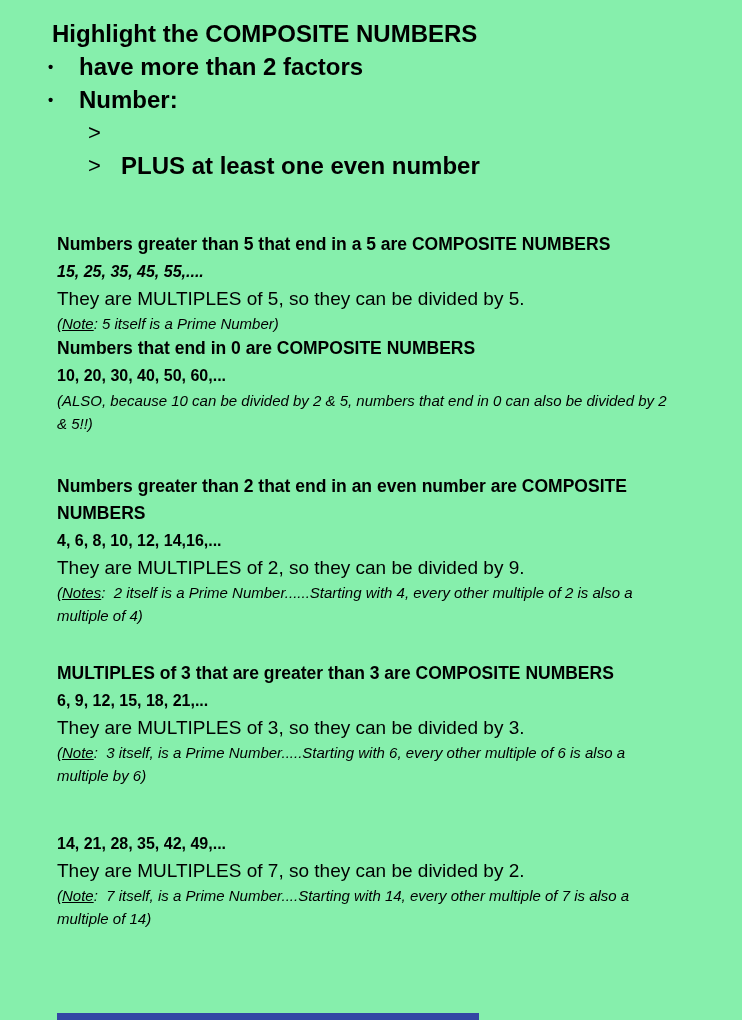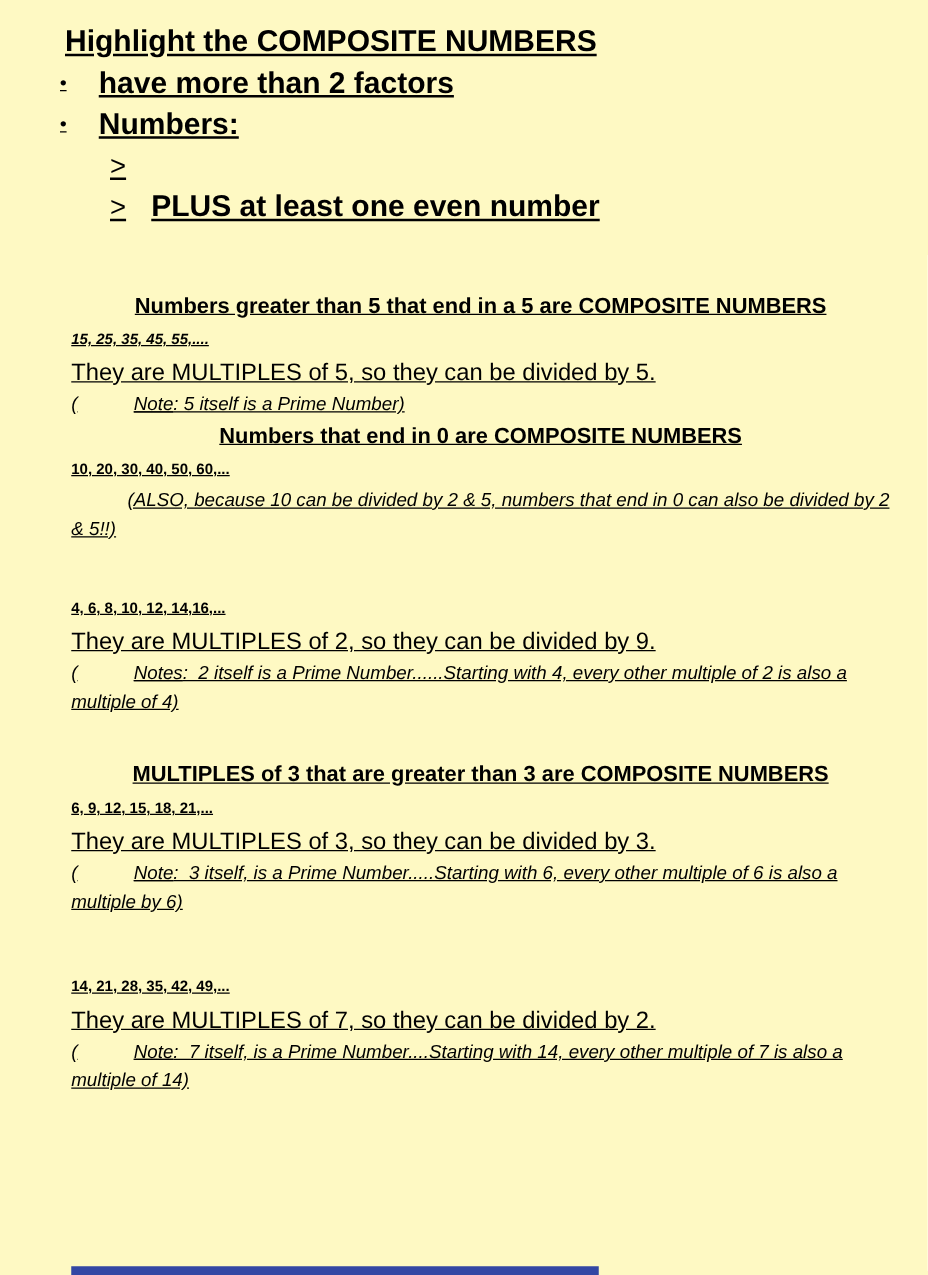--- a/index.html
+++ b/index.html
@@ -6,24 +6,23 @@
   html, body { width: 742px; }
   body {
     font-family: "Liberation Sans", sans-serif;
     color: #000;
     background: #fff;
   }
   .page {
     position: relative;
     width: 742px;
     height: 1020px;
-    background: #fef9c3;
+    background: #86efac;
     overflow: hidden;
     padding: 17px 25px 0 52px;
-    text-decoration: underline;
   }
   .content { width: 660px; }
 
   
   .title-block { font-weight: bold; font-size: 24px; line-height: 33px; }
   .page-title { font-size: 24px; font-weight: bold; line-height: 33px; }
   ul.bullets, ul.sub-bullets { list-style: none; }
   ul.bullets li, ul.sub-bullets li { display: flex; }
   .bullet-marker {
     width: 27px;
@@ -45,40 +44,39 @@
   }
   .extra-indent { padding-left: 9px; }
 
   
   .sec { margin-left: 5px; }
   .sec-heading {
     font-size: 17.5px;
     font-weight: bold;
     line-height: 27px;
     white-space: pre-wrap;
-    text-align: center;
   }
   .sec-numbers {
-    font-size: 12px;
+    font-size: 16px;
     font-weight: bold;
     line-height: 27px;
   }
   .sec-numbers.italic { font-style: italic; }
   .sec-body {
     font-size: 19px;
     font-weight: 400;
     line-height: 27px;
   }
   .sec-note {
     font-size: 15px;
     font-style: italic;
     line-height: 23px;
     white-space: pre-wrap;
   }
-  .sec-note .u { text-decoration: underline; margin-left: 45px; }
+  .sec-note .u { text-decoration: underline; }
 
   .m1 { margin-top: 49px; }
   .m2 { }
   .m3 { margin-top: 38px; }
   .m4 { margin-top: 33px; }
   .m5 { margin-top: 43px; }
 
   
   .highlight-bar {
     position: absolute;
@@ -96,21 +94,21 @@
 
     <header class="title-block">
       <h1 class="page-title">Highlight the COMPOSITE NUMBERS</h1>
       <ul class="bullets">
         <li>
           <span class="bullet-marker dot">•</span>
           <span>have more than 2 factors</span>
         </li>
         <li>
           <span class="bullet-marker dot">•</span>
-          <span>Numbers:</span>
+          <span>Number:</span>
         </li>
       </ul>
       <ul class="sub-bullets">
         <li>
           <span class="sub-marker">&gt;</span>
         </li>
         <li>
           <span class="sub-marker">&gt;</span>
           <span class="extra-indent">PLUS at least one even number</span>
         </li>
@@ -125,20 +123,22 @@
     </section>
 
     <section class="sec m2">
       <h2 class="sec-heading">Numbers that end in 0 are COMPOSITE NUMBERS</h2>
       <p class="sec-numbers">10, 20, 30, 40, 50, 60,...</p>
       <p class="sec-note"><span></span><span class="u"></span><span>(ALSO, because 10 can be divided by 2 &amp; 5, numbers that end in 0 can also be divided by 2
 &amp; 5!!)</span></p>
     </section>
 
     <section class="sec m3">
+      <h2 class="sec-heading">Numbers greater than 2 that end in an even number are COMPOSITE
+NUMBERS</h2>
       <p class="sec-numbers">4, 6, 8, 10, 12, 14,16,...</p>
       <p class="sec-body">They are MULTIPLES of 2, so they can be divided by 9.</p>
       <p class="sec-note"><span>(</span><span class="u">Notes</span><span>:  2 itself is a Prime Number......Starting with 4, every other multiple of 2 is also a
 multiple of 4)</span></p>
     </section>
 
     <section class="sec m4">
       <h2 class="sec-heading">MULTIPLES of 3 that are greater than 3 are COMPOSITE NUMBERS</h2>
       <p class="sec-numbers">6, 9, 12, 15, 18, 21,...</p>
       <p class="sec-body">They are MULTIPLES of 3, so they can be divided by 3.</p>

